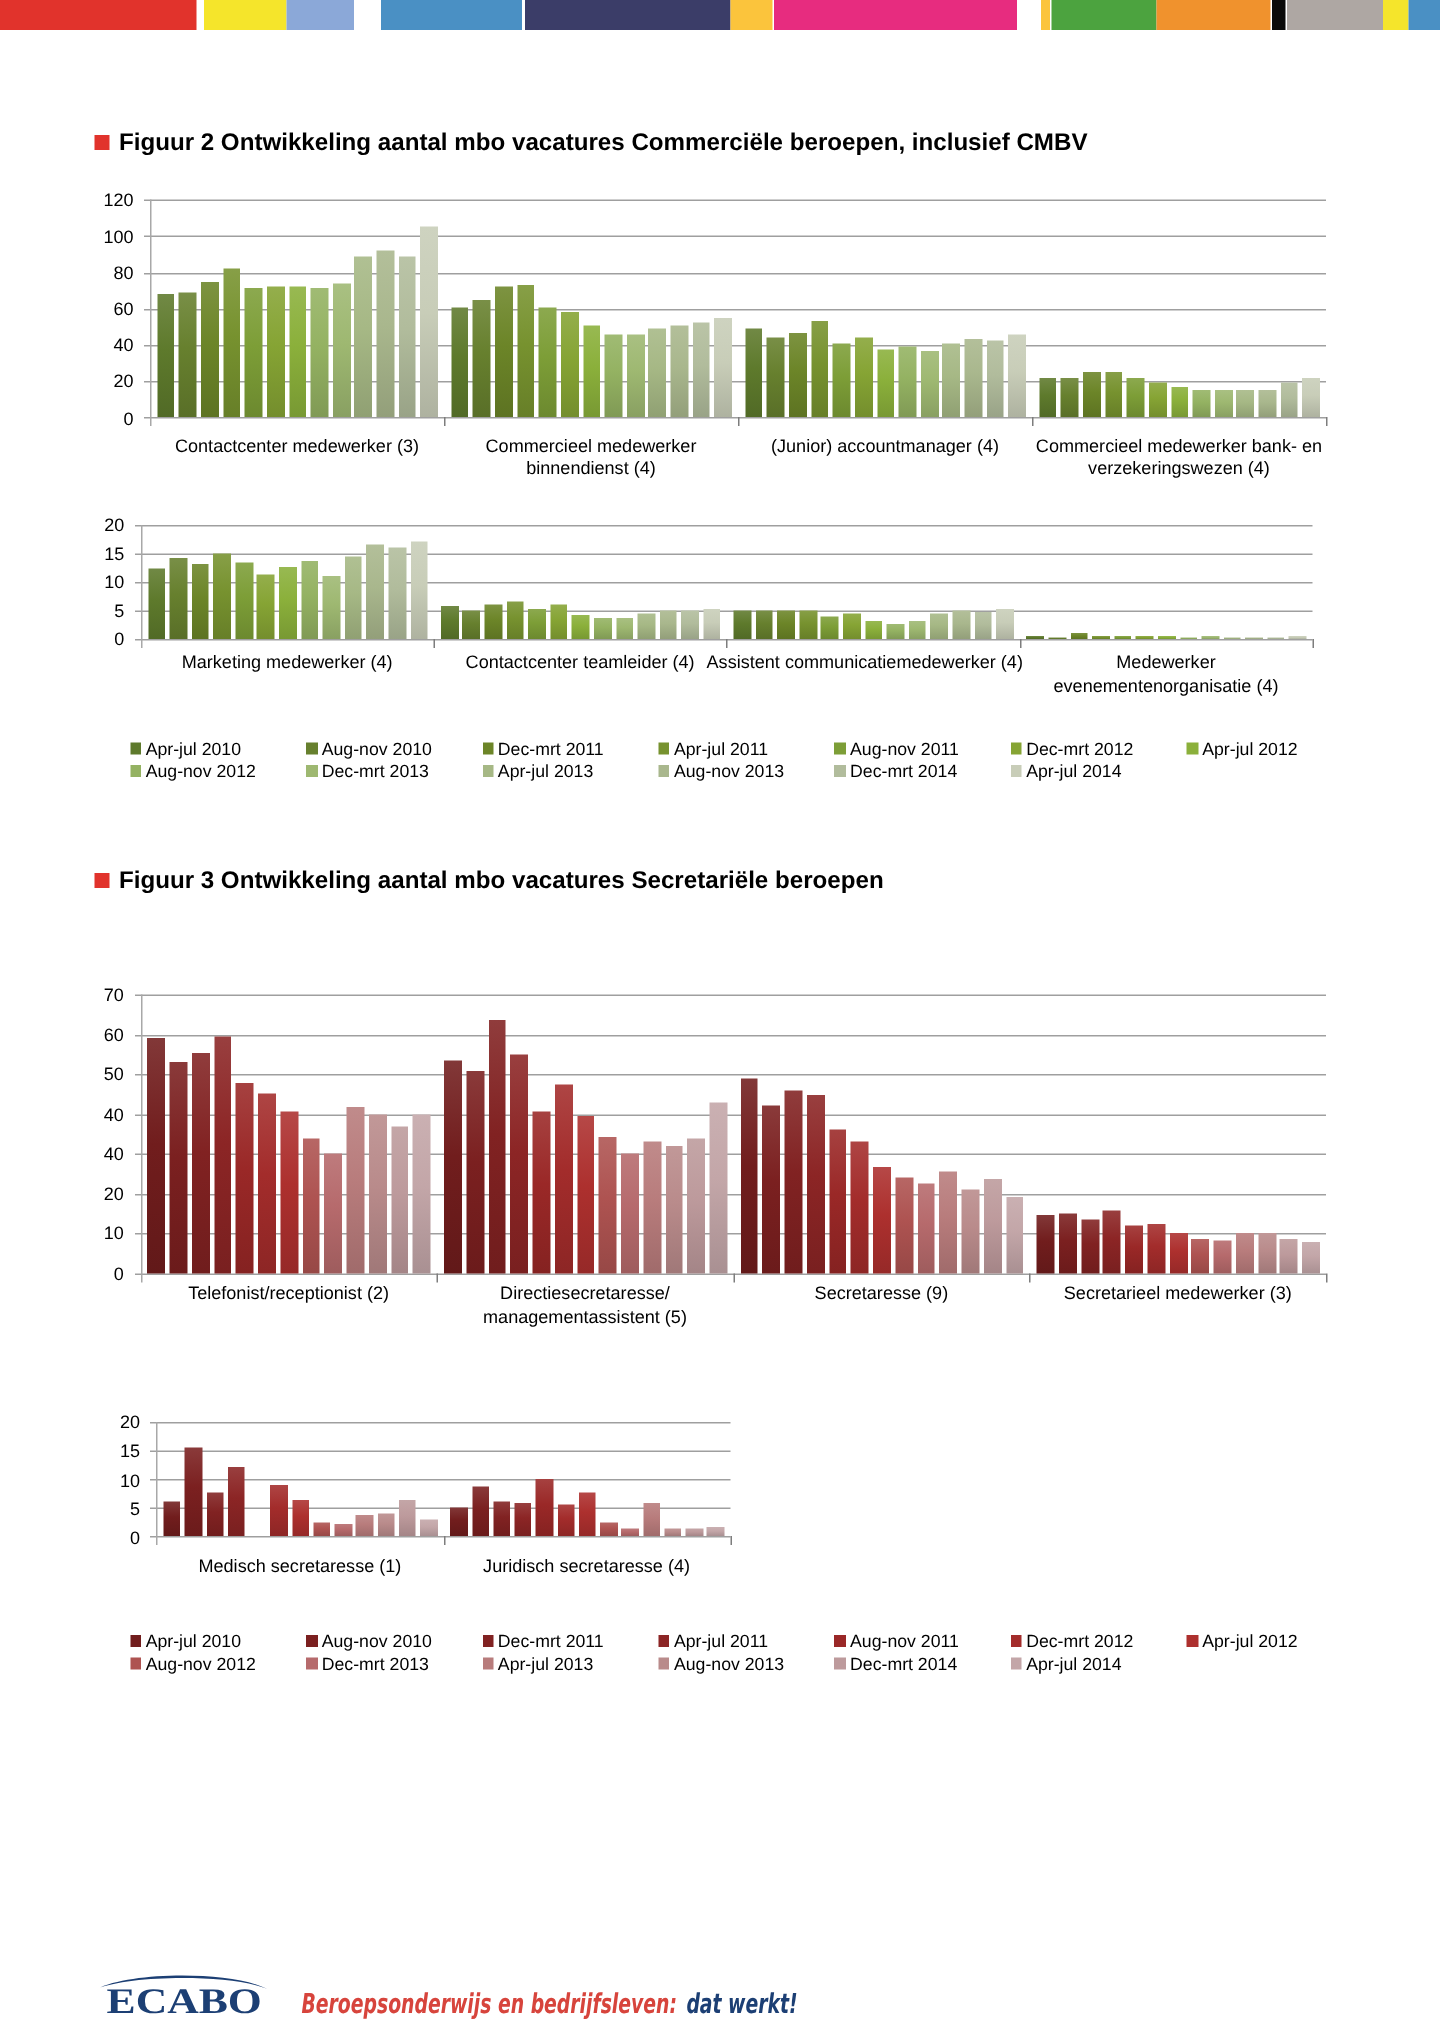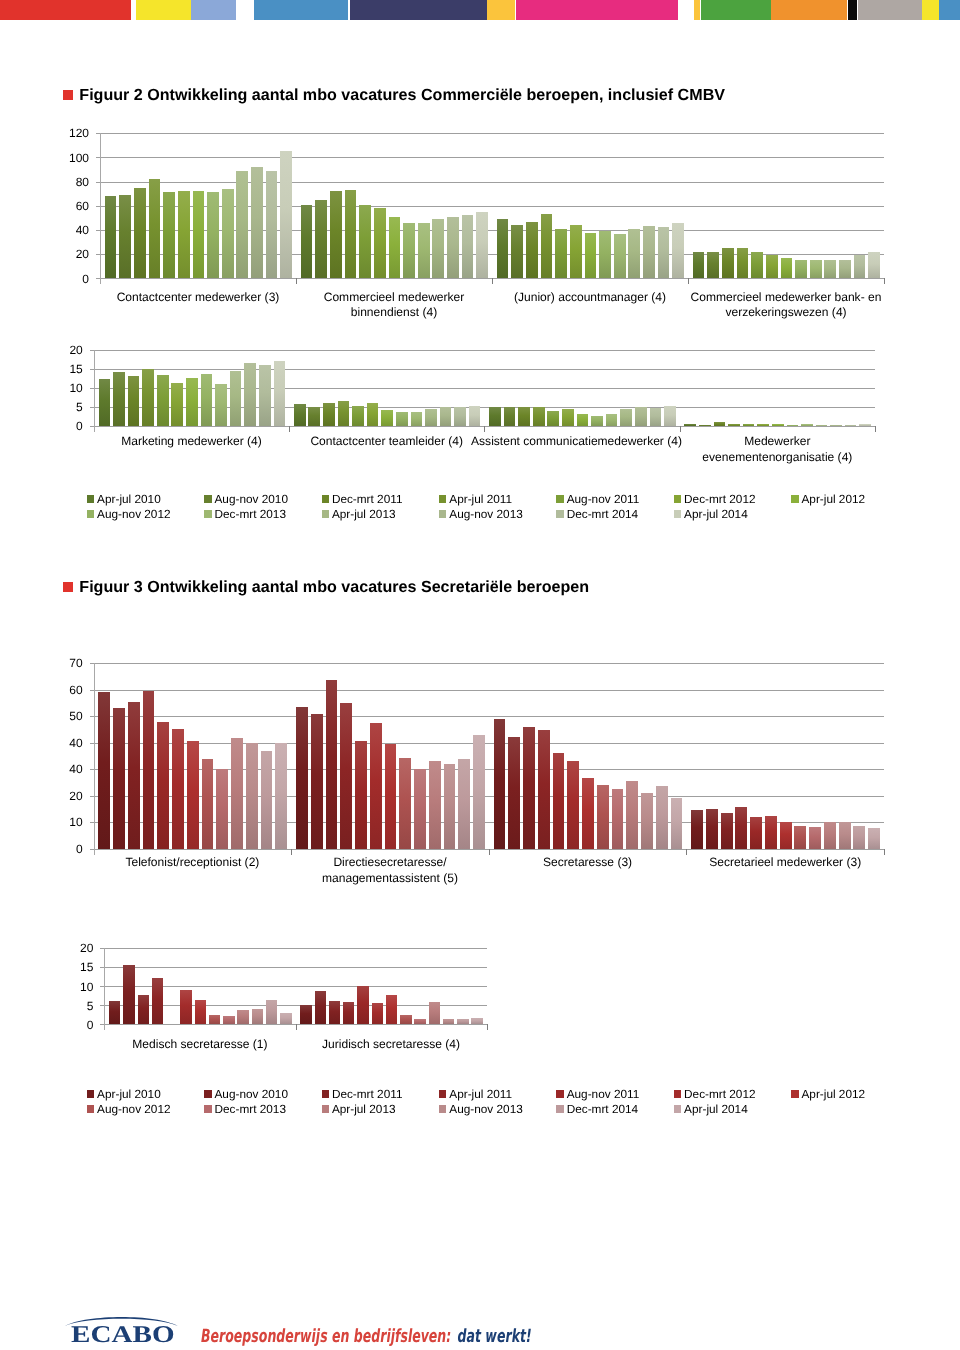--- a/index.html
+++ b/index.html
@@ -318,21 +318,21 @@
 <div class="bar" style="left:537.89px;top:730.25px;width:11.80px;height:118.45px;background:linear-gradient(to bottom, #993F3F 0%, #8C2525 45%, #792020 100%)"></div>
 <div class="bar" style="left:552.64px;top:752.77px;width:11.80px;height:95.93px;background:linear-gradient(to bottom, #A64140 0%, #9A2827 45%, #852221 100%)"></div>
 <div class="bar" style="left:567.39px;top:760.99px;width:11.80px;height:87.72px;background:linear-gradient(to bottom, #AE4544 0%, #A32C2B 45%, #8D2625 100%)"></div>
 <div class="bar" style="left:582.14px;top:777.95px;width:11.80px;height:70.75px;background:linear-gradient(to bottom, #B64847 0%, #AD302E 45%, #962928 100%)"></div>
 <div class="bar" style="left:596.89px;top:784.57px;width:11.80px;height:64.13px;background:linear-gradient(to bottom, #B76765 0%, #AE5351 45%, #974846 100%)"></div>
 <div class="bar" style="left:611.63px;top:788.81px;width:11.80px;height:59.89px;background:linear-gradient(to bottom, #BE7B7D 0%, #B66A6C 45%, #9E5C5D 100%)"></div>
 <div class="bar" style="left:626.38px;top:781.12px;width:11.80px;height:67.58px;background:linear-gradient(to bottom, #C08B8B 0%, #B87C7C 45%, #A06B6B 100%)"></div>
 <div class="bar" style="left:641.13px;top:793.05px;width:11.80px;height:55.65px;background:linear-gradient(to bottom, #C19898 0%, #B98B8B 45%, #A07878 100%)"></div>
 <div class="bar" style="left:655.88px;top:786.43px;width:11.80px;height:62.27px;background:linear-gradient(to bottom, #C4A6A7 0%, #BD9A9C 45%, #A48587 100%)"></div>
 <div class="bar" style="left:670.63px;top:798.35px;width:11.80px;height:50.35px;background:linear-gradient(to bottom, #CAB0B2 0%, #C3A6A8 45%, #A99092 100%)"></div>
-<div class="catlbl" style="left:488.8px;top:855.0px;width:197.6px"><span>Secretaresse (3)</span></div>
+<div class="catlbl" style="left:488.8px;top:855.0px;width:197.6px"><span>Secretaresse (9)</span></div>
 <div class="bar" style="left:691.24px;top:809.75px;width:11.80px;height:38.95px;background:linear-gradient(to bottom, #823838 0%, #711D1D 45%, #621919 100%)"></div>
 <div class="bar" style="left:705.99px;top:808.69px;width:11.80px;height:40.02px;background:linear-gradient(to bottom, #8A3A3A 0%, #7B2020 45%, #6B1B1B 100%)"></div>
 <div class="bar" style="left:720.74px;top:812.93px;width:11.80px;height:35.77px;background:linear-gradient(to bottom, #903C3C 0%, #812222 45%, #701D1D 100%)"></div>
 <div class="bar" style="left:735.49px;top:807.10px;width:11.80px;height:41.60px;background:linear-gradient(to bottom, #993F3F 0%, #8C2525 45%, #792020 100%)"></div>
 <div class="bar" style="left:750.24px;top:817.17px;width:11.80px;height:31.54px;background:linear-gradient(to bottom, #A64140 0%, #9A2827 45%, #852221 100%)"></div>
 <div class="bar" style="left:764.99px;top:815.58px;width:11.80px;height:33.12px;background:linear-gradient(to bottom, #AE4544 0%, #A32C2B 45%, #8D2625 100%)"></div>
 <div class="bar" style="left:779.74px;top:822.20px;width:11.80px;height:26.50px;background:linear-gradient(to bottom, #B64847 0%, #AD302E 45%, #962928 100%)"></div>
 <div class="bar" style="left:794.49px;top:825.65px;width:11.80px;height:23.05px;background:linear-gradient(to bottom, #B76765 0%, #AE5351 45%, #974846 100%)"></div>
 <div class="bar" style="left:809.23px;top:826.71px;width:11.80px;height:22.00px;background:linear-gradient(to bottom, #BE7B7D 0%, #B66A6C 45%, #9E5C5D 100%)"></div>
 <div class="bar" style="left:823.98px;top:821.67px;width:11.80px;height:27.03px;background:linear-gradient(to bottom, #C08B8B 0%, #B87C7C 45%, #A06B6B 100%)"></div>

